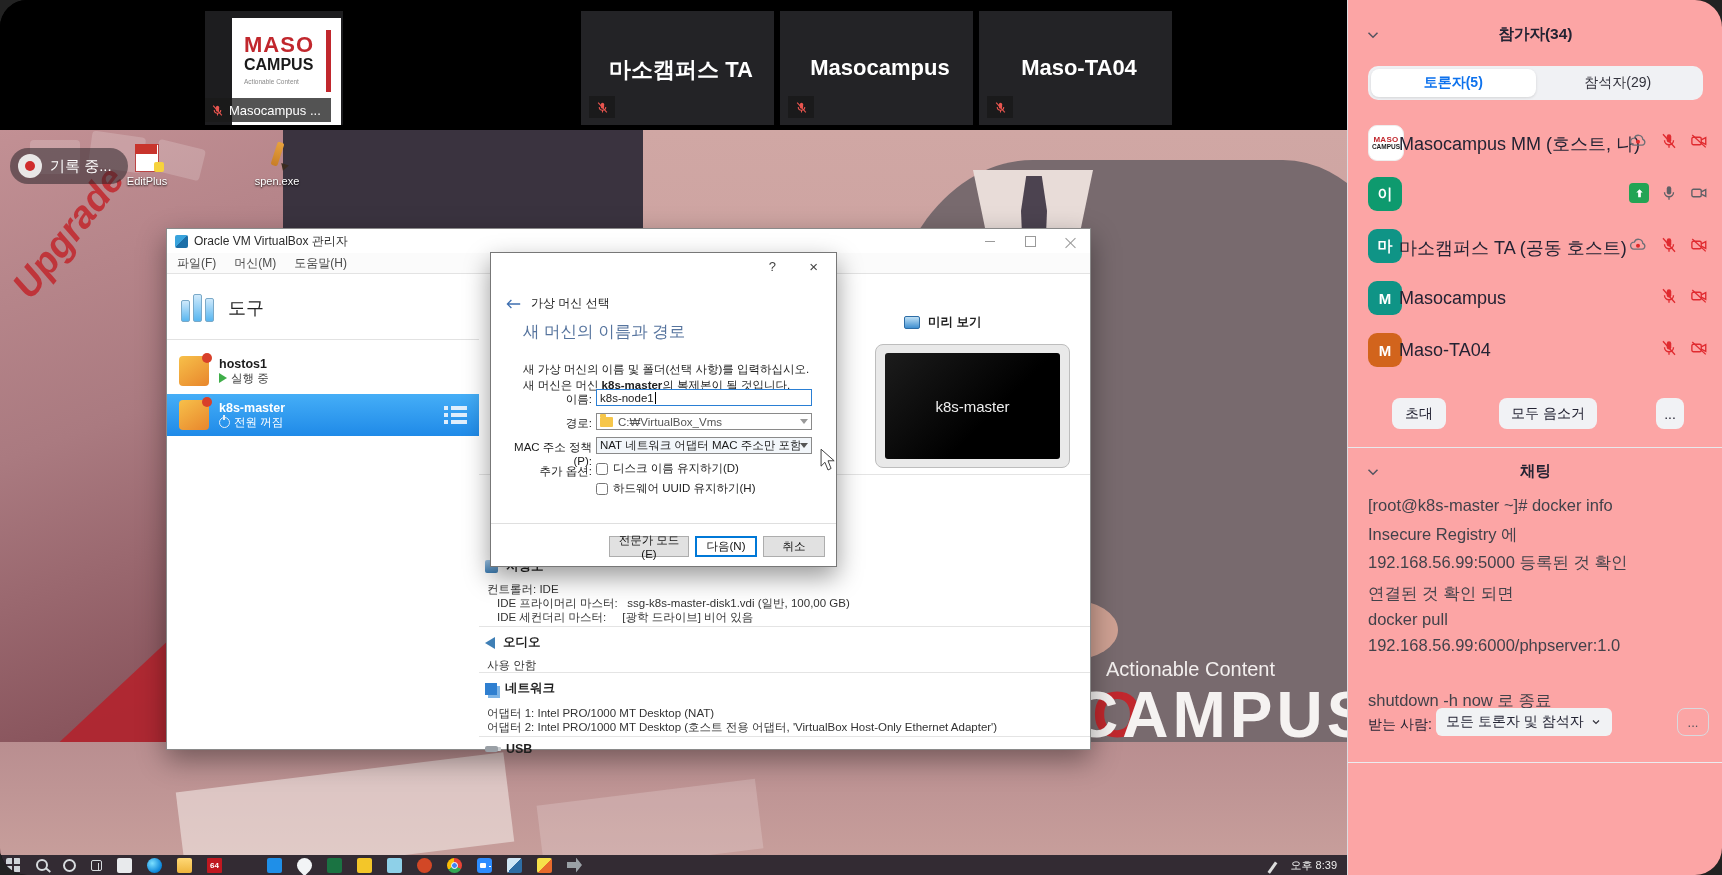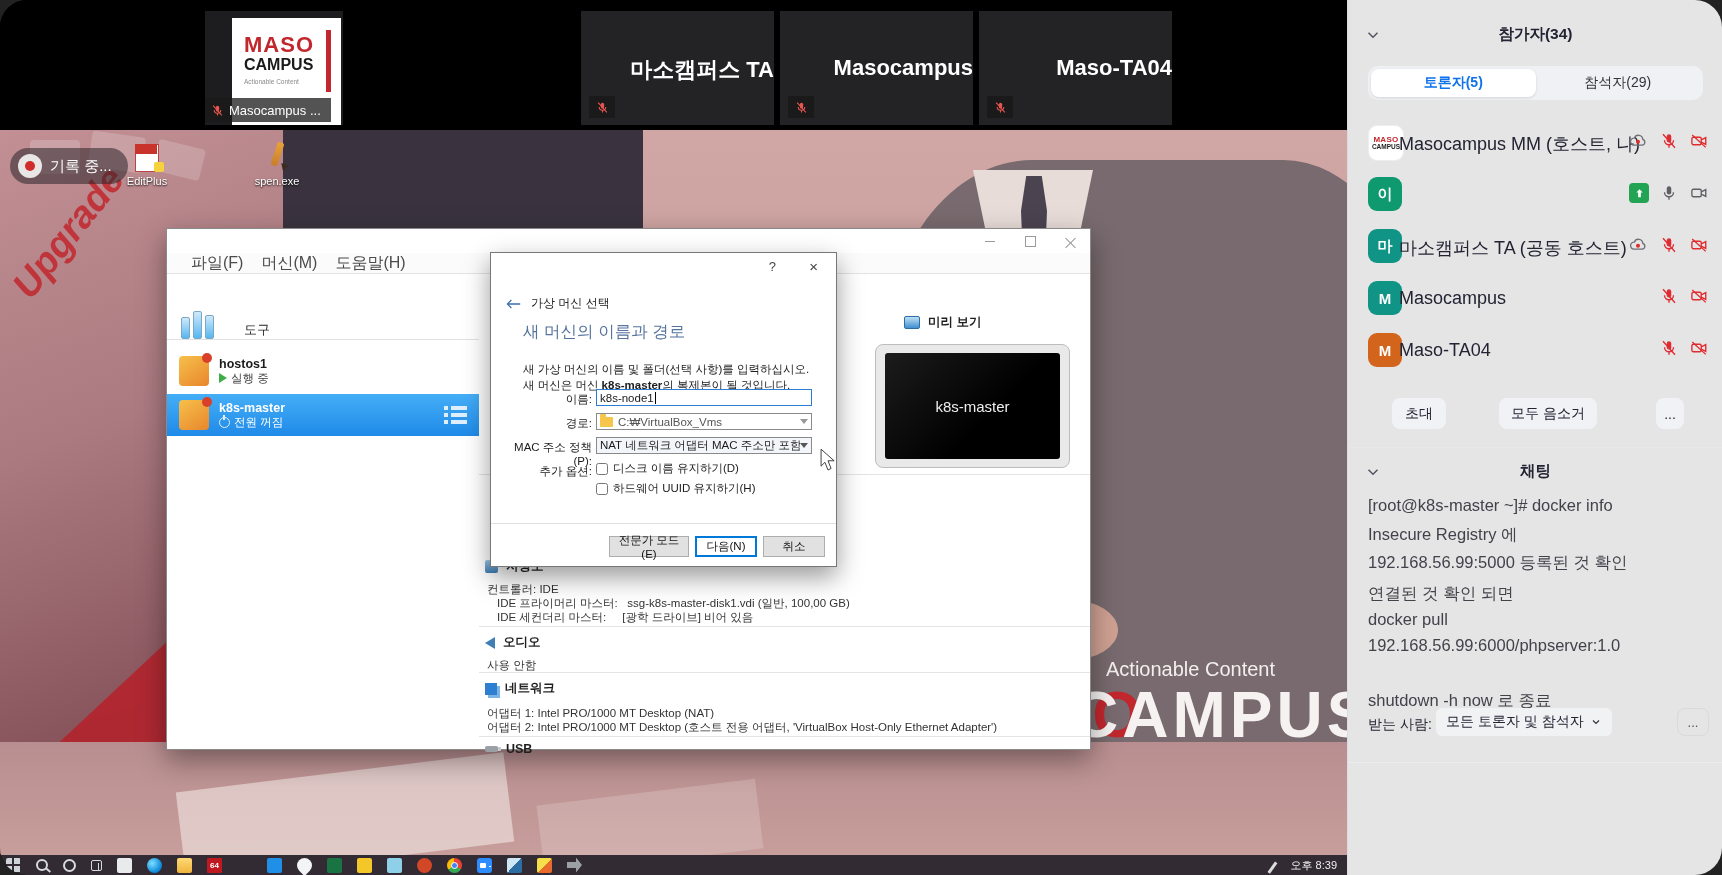--- a/index.html
+++ b/index.html
@@ -3,21 +3,21 @@
 <meta charset="utf-8">
 <style>
   html,body{margin:0;padding:0;background:#222;}
   .screen{position:relative;width:1722px;height:875px;overflow:hidden;background:#000;
           font-family:"Liberation Sans","DejaVu Sans",sans-serif;border-radius:27px;}
   .abs{position:absolute;}
 
   
   .strip{left:0;top:0;width:1347px;height:130px;background:#000;}
   .vtile{position:absolute;top:11px;height:114px;background:#232326;}
-  .vtile .vname{position:absolute;left:7px;right:0;top:44px;text-align:right;color:#fff;font-weight:bold;font-size:22px;}
+  .vtile .vname{position:absolute;left:7px;right:0;top:44px;text-align:center;color:#fff;font-weight:bold;font-size:22px;}
   .tile-mic{position:absolute;left:8px;bottom:7px;width:26px;height:22px;background:rgba(20,20,20,.6);display:flex;align-items:center;justify-content:center;}
   .logo-card{position:absolute;left:27px;top:7px;width:109px;height:107px;background:#fff;}
   .logo-bar{position:absolute;right:10px;top:12px;width:5px;height:62px;background:#c1272d;}
   .lg-top{position:absolute;left:12px;top:14px;color:#c1272d;font-weight:bold;font-size:22px;letter-spacing:1px;}
   .lg-bot{position:absolute;left:12px;top:38px;color:#1a1a1a;font-weight:bold;font-size:16px;}
   .lg-sub{position:absolute;left:12px;top:60px;color:#8a8a8a;font-size:6.5px;}
   .tile-label{position:absolute;left:0;bottom:3px;height:24px;background:rgba(25,25,25,.75);color:#fff;
               font-size:13px;display:flex;align-items:center;gap:5px;padding:0 10px 0 6px;}
 
   
@@ -59,24 +59,24 @@
   .vb-title{position:absolute;left:0;top:0;right:0;height:24px;background:#fff;display:flex;align-items:center;
             padding-left:8px;gap:6px;font-size:12px;color:#2b2b2b;}
   .vb-cube{width:13px;height:13px;background:linear-gradient(135deg,#39a3dc 50%,#1c6fa8 50%);border-radius:2px;}
   .vb-ctl{position:absolute;top:0;height:24px;width:40px;display:flex;align-items:center;justify-content:center;}
   .ctl-min{width:10px;height:1px;background:#9a9a9a;}
   .ctl-max{width:9px;height:9px;border:1px solid #9a9a9a;}
   .ctl-x{position:relative;width:11px;height:11px;}
   .ctl-x::before,.ctl-x::after{content:"";position:absolute;left:5px;top:0;width:1px;height:14px;background:#9a9a9a;}
   .ctl-x::before{transform:rotate(45deg);}.ctl-x::after{transform:rotate(-45deg);}
   .vb-menu{position:absolute;left:0;top:24px;right:0;height:20px;background:#fbfbfb;border-bottom:1px solid #e3e3e3;
-           display:flex;gap:18px;align-items:center;padding-left:24px;font-size:16px;color:#4c4c4c;}
+           display:flex;gap:18px;align-items:center;padding-left:10px;font-size:12px;color:#4c4c4c;}
   .vb-side{position:absolute;left:0;top:45px;width:312px;bottom:0;background:#fff;border-right:1px solid #c9c9c9;}
   .tools-row{position:absolute;left:0;top:22px;width:100%;height:44px;border-bottom:1px solid #e2e2e2;
-             display:flex;align-items:flex-end;gap:30px;padding-left:14px;box-sizing:border-box;font-size:13px;color:#222;}
+             display:flex;align-items:flex-start;gap:14px;padding-left:14px;box-sizing:border-box;font-size:18px;color:#222;}
   .tool-ic{display:flex;gap:3px;align-items:flex-end;height:26px;}
   .tool-ic i{display:block;width:7px;background:linear-gradient(180deg,#cfe9fb,#58b6f0);border:1px solid #7aa9c8;border-radius:2px;}
   .vmrow{position:absolute;left:0;width:100%;height:42px;display:flex;align-items:center;gap:10px;padding-left:12px;box-sizing:border-box;}
   .vmrow .nm{font-weight:bold;font-size:12.5px;color:#1c1c1c;}
   .vmrow .st{font-size:11.5px;color:#3d3d3d;display:flex;align-items:center;gap:4px;}
   .vm-ic{width:30px;height:30px;border-radius:4px;background:linear-gradient(145deg,#f7c04a,#e8862c);position:relative;border:1px solid #c8= ;}
   .vm-ic::after{content:"";position:absolute;right:-3px;top:-3px;width:10px;height:10px;border-radius:50%;background:#d8402a;}
   .vm-sel{background:linear-gradient(180deg,#45aef7,#1f8ae8);}
   .vm-sel .nm,.vm-sel .st{color:#fff;}
   .run-arrow{width:0;height:0;border-top:5px solid transparent;border-bottom:5px solid transparent;border-left:8px solid #3fae49;}
@@ -149,21 +149,21 @@
   .tb-zoom{background:#2d8cff;border-radius:3px;}
   .tb-zoom::after{content:"";position:absolute;left:3px;top:5px;width:6px;height:5px;background:#fff;border-radius:1px;box-shadow:7px 1px 0 -2px #fff;}
   .tb-vbox{background:linear-gradient(135deg,#cfe6f5 50%,#2e6da4 50%);border-radius:2px;}
   .tb-edit{background:linear-gradient(135deg,#f6e04a 50%,#e86a2c 50%);}
   .tb-tool{background:#9aa0a6;clip-path:polygon(0 30%,60% 30%,60% 0,100% 50%,60% 100%,60% 70%,0 70%);}
   .tb-clock{margin-left:auto;display:flex;align-items:center;gap:10px;color:#eee;font-size:11px;padding-right:10px;}
   .tb-pen{width:12px;height:12px;position:relative;}
   .tb-pen::after{content:"";position:absolute;left:2px;top:2px;width:2.5px;height:13px;background:#ddd;transform:rotate(35deg);}
 
   
-  .panel{left:1347px;top:0;width:375px;height:875px;background:#e5e5e5;border-left:1px solid #dcdce0;}
+  .panel{left:1347px;top:0;width:375px;height:875px;background:#fca5a5;border-left:1px solid #dcdce0;}
   .p-title{position:absolute;left:0;right:0;text-align:center;font-size:15.5px;font-weight:bold;color:#232333;}
   .chev{position:absolute;width:18px;height:18px;}
   .tabs{position:absolute;left:20px;top:66px;width:335px;height:34px;background:#f0f1f4;border-radius:10px;display:flex;padding:3px;box-sizing:border-box;}
   .tab{flex:1;display:flex;align-items:center;justify-content:center;font-size:14px;color:#33333d;border-radius:8px;}
   .tab.sel{background:#fff;color:#0e72ed;font-weight:bold;box-shadow:0 1px 3px rgba(0,0,0,.12);}
   .prow{position:absolute;left:0;width:375px;height:48px;}
   .avatar{position:absolute;left:20px;top:7px;width:34px;height:34px;border-radius:9px;color:#fff;font-size:15px;
           display:flex;align-items:center;justify-content:center;font-weight:bold;}
   .av-logo{background:#fff;border:1px solid #eee;flex-direction:column;line-height:1;}
   .av-logo .t{color:#c1272d;font-size:8px;font-weight:bold;letter-spacing:.3px;}
@@ -282,20 +282,24 @@
     </div>
     <div class="dicon" style="left:242px;top:12px;">
       <div class="ic-box">
         <div style="position:absolute;left:12px;top:0;width:7px;height:24px;background:linear-gradient(180deg,#e8a23c,#c87e28);transform:rotate(18deg);border-radius:2px;"></div>
         <div style="position:absolute;left:18px;top:22px;width:0;height:0;border-left:4px solid transparent;border-right:4px solid transparent;border-top:7px solid #3a2c20;transform:rotate(18deg);"></div>
       </div>
       <span>spen.exe</span>
     </div>
 
     <div class="abs vbox">
+      <div class="vb-title">
+        <span class="vb-cube"></span>
+        <span>Oracle VM VirtualBox 관리자</span>
+      </div>
       <div class="vb-ctl" style="right:80px;">
           <span class="ctl-min"></span>
         </div>
       <div class="vb-ctl" style="right:40px;">
           <span class="ctl-max"></span>
         </div>
       <div class="vb-ctl" style="right:0;">
           <span class="ctl-x"></span>
         </div>
 

